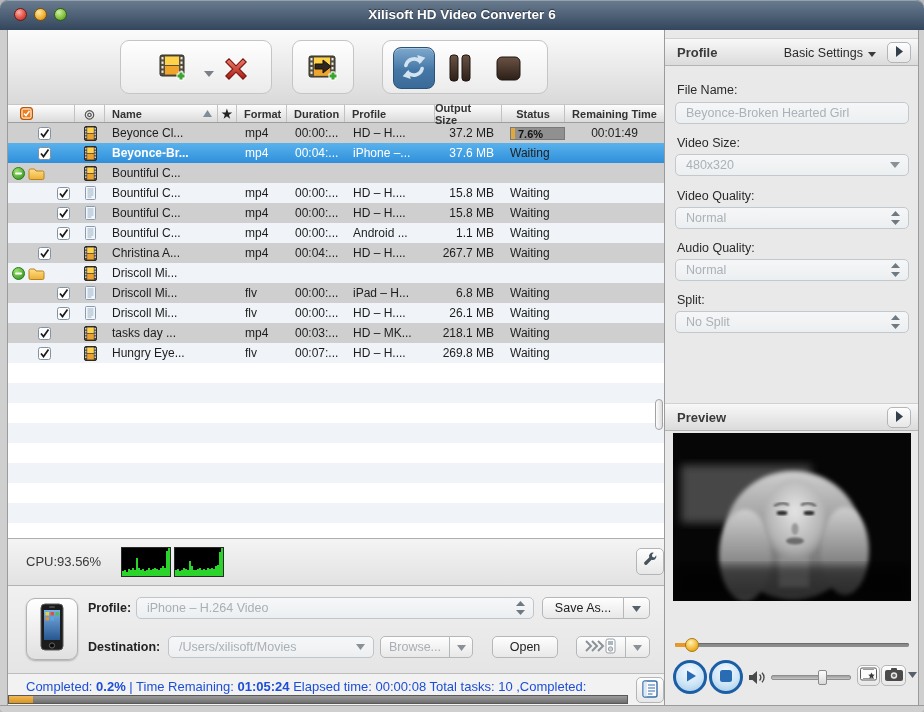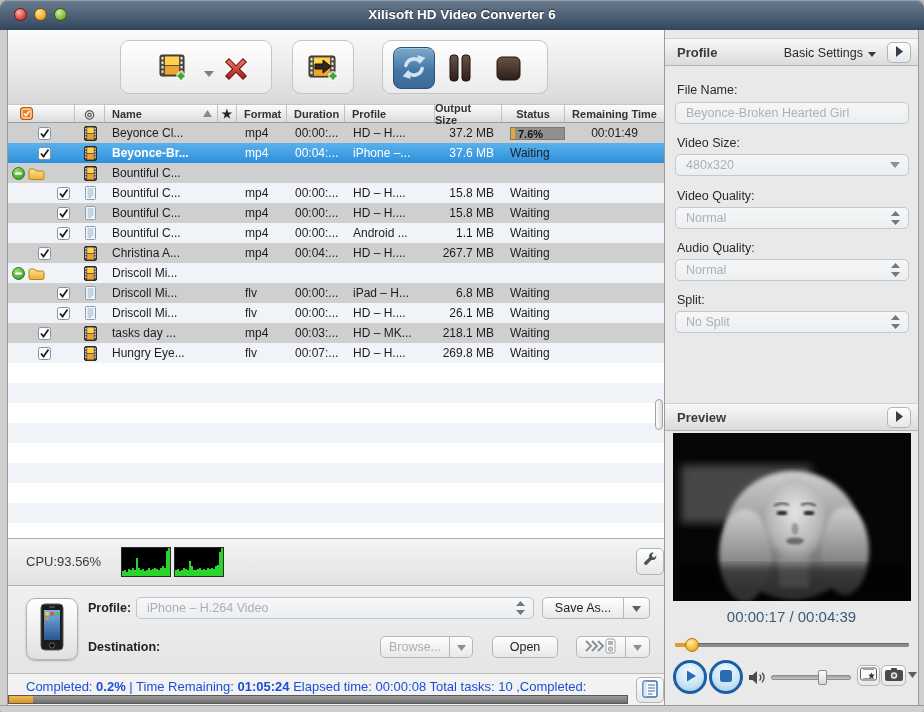--- a/index.html
+++ b/index.html
@@ -961,20 +961,28 @@
     <button class="btn saveas">
         <span>Save As...</span>
       </button>
     <button class="btn saveas-caret">
         <span><svg width="9" height="6" viewBox="0 0 9 6">
             <polygon points="0,0 9,0 4.5,6" fill="#55606a"></polygon>
           </svg></span>
       </button>
 
     <span class="olabel l2">Destination:</span>
+    <div class="dd dest-dd">
+      <span class="ddtext">/Users/xilisoft/Movies</span>
+      <span class="ddright">
+          <svg width="9" height="6" viewBox="0 0 9 6">
+            <polygon points="0,0 9,0 4.5,6" fill="#8a9096"></polygon>
+          </svg>
+        </span>
+    </div>
     <button class="btn browse grayed">
         <span>Browse...</span>
       </button>
     <button class="btn browse-caret">
         <span><svg width="9" height="6" viewBox="0 0 9 6">
             <polygon points="0,0 9,0 4.5,6" fill="#8a9096"></polygon>
           </svg></span>
       </button>
     <button class="btn open">
         <span>Open</span>
@@ -1113,21 +1121,20 @@
         <path d="M101 73 q8 -5 15 -1" stroke="#4c4c4c" stroke-width="2" fill="none" filter="url(#b1)"></path>
         <path d="M128 72 q8 -4 15 1" stroke="#4c4c4c" stroke-width="2" fill="none" filter="url(#b1)"></path>
         <ellipse cx="109" cy="80" rx="5.5" ry="2.3" fill="#2c2c2c" filter="url(#b1)"></ellipse>
         <ellipse cx="136" cy="80" rx="5.5" ry="2.3" fill="#2c2c2c" filter="url(#b1)"></ellipse>
         <ellipse cx="122" cy="96" rx="3.5" ry="6" fill="#989898" filter="url(#b1)"></ellipse>
         <ellipse cx="122" cy="108" rx="9" ry="3.4" fill="#6c6c6c" filter="url(#b1)"></ellipse>
         <rect y="132" width="238" height="36" fill="#000" opacity="0.5" filter="url(#b4)"></rect>
       </svg></span>
     </div>
 
-    <div class="timecode">00:00:17 / 00:04:39</div>
 
     <div class="seek">
       <div class="seek-track"></div>
       <div class="seek-fill" id="seek-fill" style="width: 6.1%;"></div>
       <div class="seek-knob" id="seek-knob" style="left: calc(6.1% - 4px);"></div>
     </div>
 
     <div class="pcontrols">
       <button class="pbtn play">
           <span><svg width="14" height="14" viewBox="0 0 14 14">

